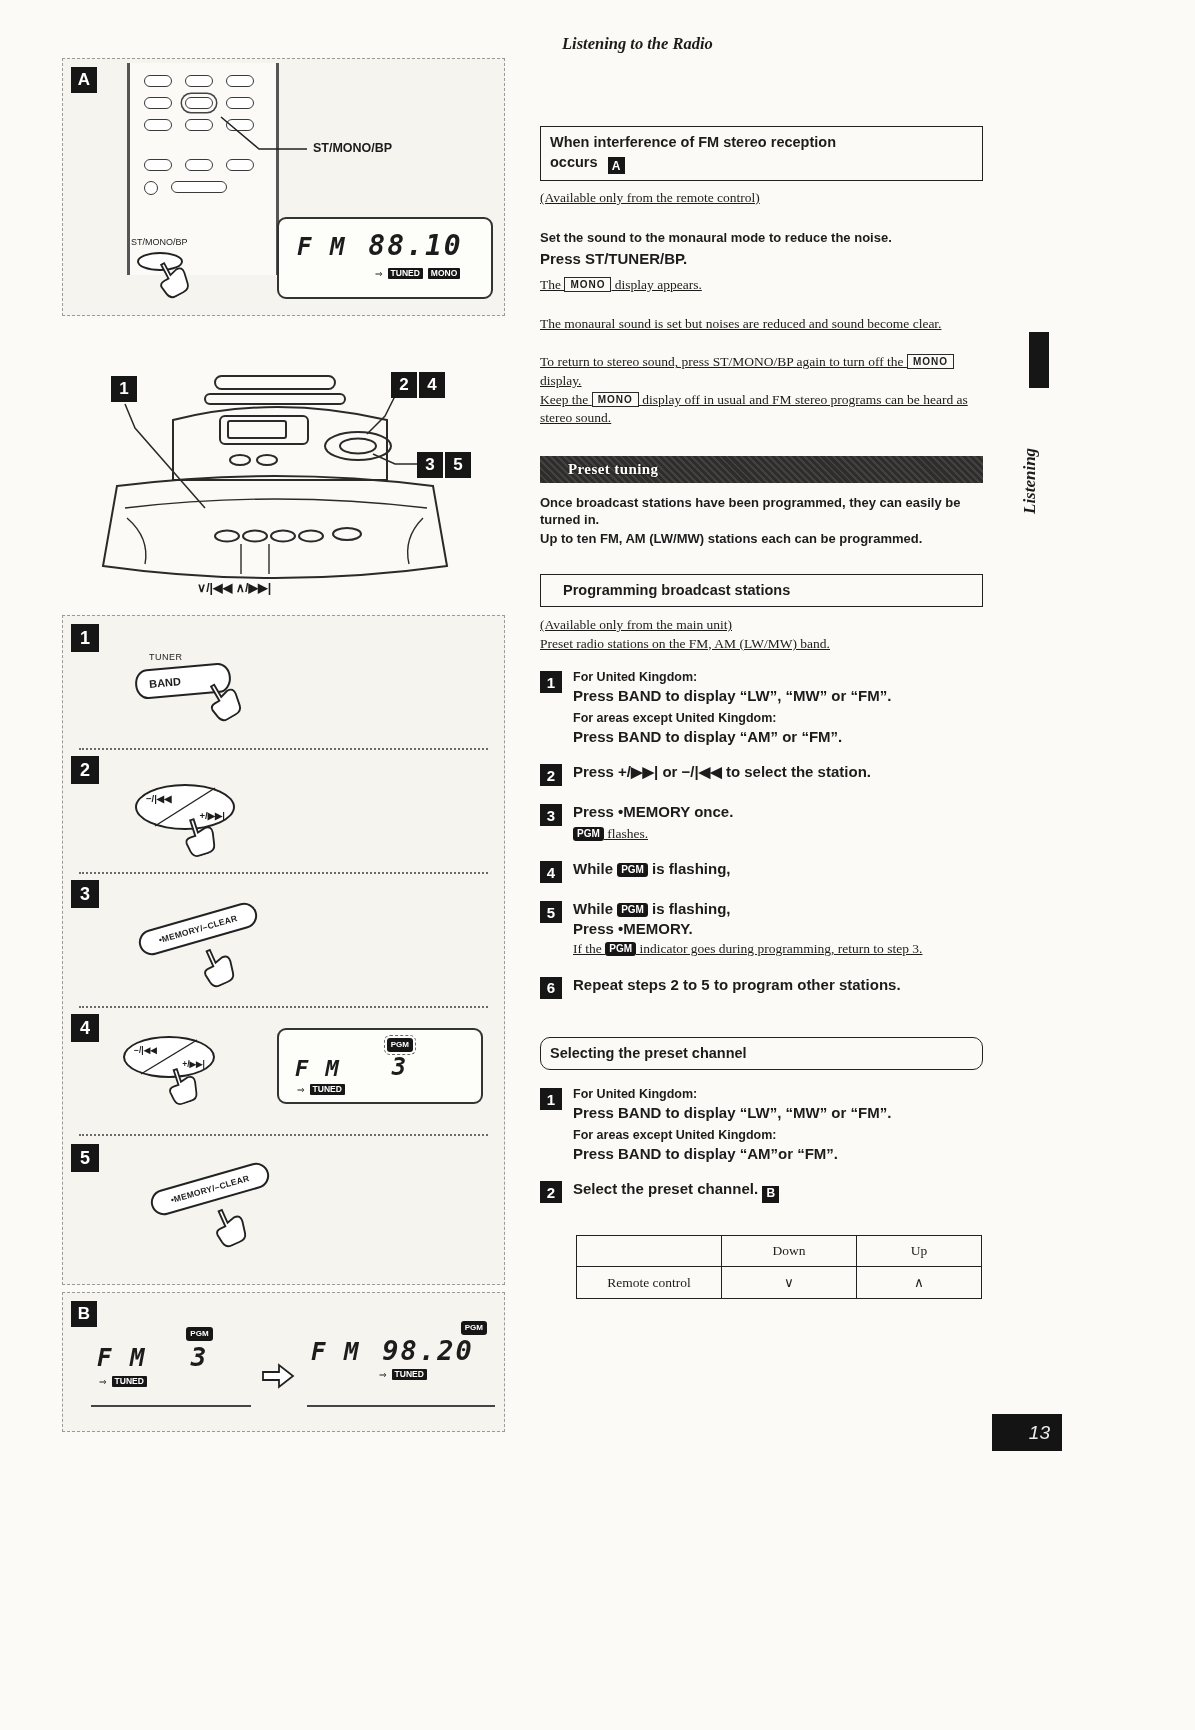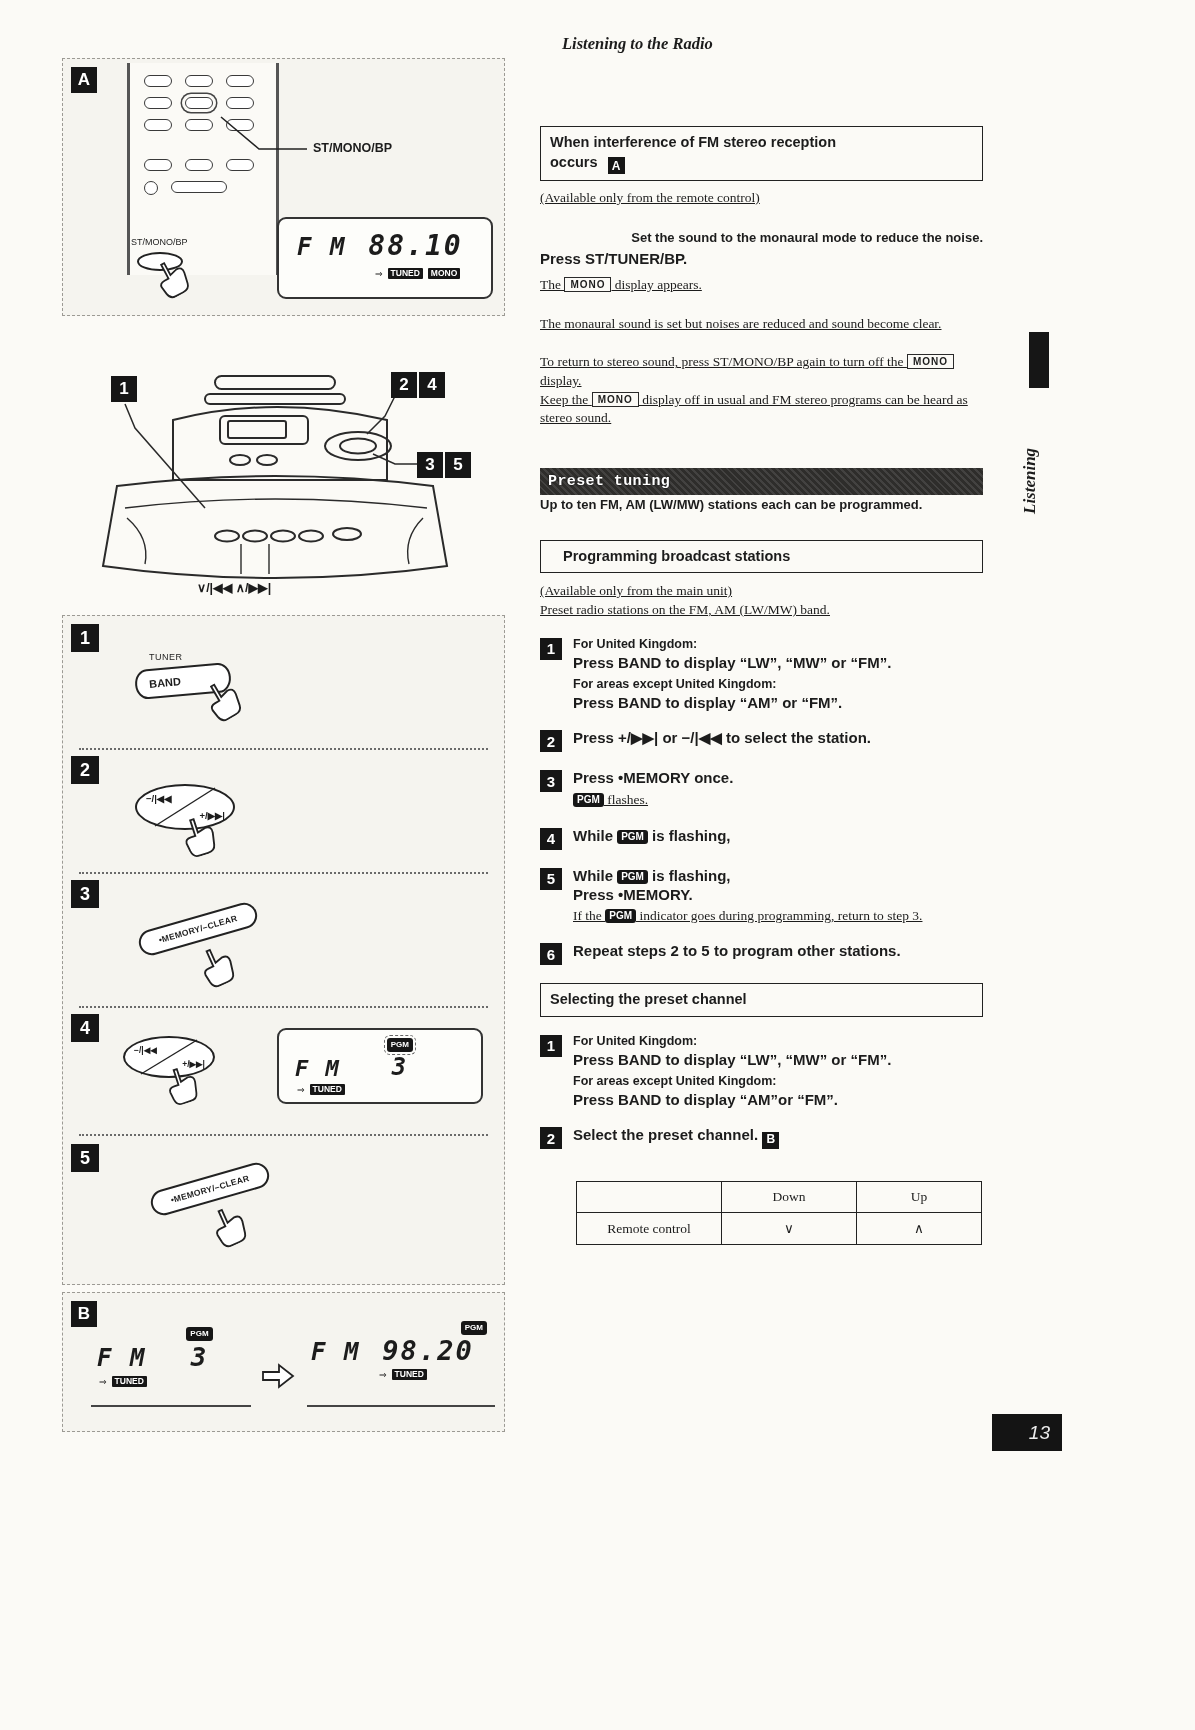--- a/index.html
+++ b/index.html
@@ -23,22 +23,22 @@
   .tinyarrow { font-size:9px; font-family:"DejaVu Sans",sans-serif; }
   
   .rcol { position:absolute; left:540px; top:34px; width:443px; }
   .hbox { border:1.6px solid #222; padding:6px 9px; font-family:"Liberation Sans",sans-serif;
           font-weight:bold; font-size:14.5px; line-height:1.35; background:#fbfaf6; }
   .bs  { font-family:"Liberation Sans",sans-serif; font-weight:bold; }
   .t15 { font-size:15px; line-height:1.3; }
   .t13 { font-size:13px; line-height:1.3; }
   .t12 { font-size:12.5px; line-height:1.35; }
   .body{ font-size:13.5px; line-height:1.38;text-decoration:underline; }
-  .bar { margin-top:40px; background:#2e2d2b; color:#fff; font-family:Liberation Mono, monospace;
-         font-weight:bold; font-size:15px; padding:5px 8px; letter-spacing:0.4px;
+  .bar { margin-top:28px; background:#2e2d2b; color:#fff; font-family:Liberation Serif, serif;
+         font-weight:bold; font-size:15px; padding:5px 28px; letter-spacing:0.4px;
          background-image:repeating-linear-gradient(45deg, rgba(255,255,255,0.10) 0 2px, transparent 2px 5px);
          text-shadow:0 0 2px #000; }
   .step { display:flex; gap:11px; margin-top:16px; }
   .step .numsq { flex:0 0 22px; width:22px; height:22px; font-size:15px; margin-top:2px; }
   .stepbody { flex:1; }
   .ptable { border-collapse:collapse; margin-top:32px; margin-left:36px; }
   .ptable td { border:1.4px solid #222; font-size:13.5px; padding:7px 6px; text-align:center; background:#fbfaf6; }
   
   .pill { width:28px; height:12px; border:1.6px solid #3a3a3a; border-radius:7px; background:#fff; }
   .pillrow { display:flex; gap:13px; }
@@ -272,36 +272,37 @@
     <div class="bs" style="font-family:'Liberation Serif',serif;font-style:italic;font-size:16.5px;margin-left:22px;">Listening to the Radio</div>
 
     <div class="hbox" style="margin-top:72px;">
       <span>When interference of FM stereo reception</span><br>
       <span>occurs</span>
       <span class="blk refsq" style="margin-left:6px;">A</span>
     </div>
 
     <div class="body" style="margin-top:8px;">(Available only from the remote control)</div>
 
-    <div class="bs t13" style="margin-top:22px;text-align:right;">Set the sound to the monaural mode to reduce the noise.</div>
+    <div class="bs t13" style="margin-top:22px;">Set the sound to the monaural mode to reduce the noise.</div>
     <div class="bs t15" style="margin-top:2px;">Press ST/TUNER/BP.</div>
 
     <div class="body" style="margin-top:8px;">
       <span>The </span><span class="monobox">MONO</span><span> display appears.</span>
     </div>
 
     <div class="body" style="margin-top:20px;">The monaural sound is set but noises are reduced and sound become clear.</div>
 
     <div class="body" style="margin-top:20px;">
       <span>To return to stereo sound, press ST/MONO/BP again to turn off the </span><span class="monobox">MONO</span><span> display.</span><br>
       <span>Keep the </span><span class="monobox">MONO</span><span> display off in usual and FM stereo programs can be heard as stereo sound.</span>
     </div>
 
     <div class="bar">Preset tuning</div>
 
+    <div class="bs t13" style="margin-top:12px;">Once broadcast stations have been programmed, they can easily be turned in.</div>
     <div class="bs t13" style="margin-top:2px;">Up to ten FM, AM (LW/MW) stations each can be programmed.</div>
 
     <div class="hbox" style="margin-top:26px;padding-left:22px;">Programming broadcast stations</div>
 
     <div class="body" style="margin-top:9px;">(Available only from the main unit)</div>
     <div class="body">Preset radio stations on the FM, AM (LW/MW) band.</div>
 
     <div class="step">
       <div class="blk numsq">1</div>
       <div class="stepbody">
@@ -347,21 +348,21 @@
           <span>If the </span><span class="pgm">PGM</span><span> indicator goes during programming, return to step 3.</span>
         </div>
       </div>
     </div>
 
     <div class="step">
       <div class="blk numsq">6</div>
       <div class="stepbody bs t15">Repeat steps 2 to 5 to program other stations.</div>
     </div>
 
-    <div class="hbox" style="margin-top:18px;">Selecting the preset channel</div>
+    <div class="hbox" style="margin-top:38px;border-radius:10px;">Selecting the preset channel</div>
 
     <div class="step">
       <div class="blk numsq">1</div>
       <div class="stepbody">
         <div class="bs t12">For United Kingdom:</div>
         <div class="bs t15">Press BAND to display “LW”, “MW” or “FM”.</div>
         <div class="bs t12" style="margin-top:4px;">For areas except United Kingdom:</div>
         <div class="bs t15">Press BAND to display “AM”or “FM”.</div>
       </div>
     </div>

